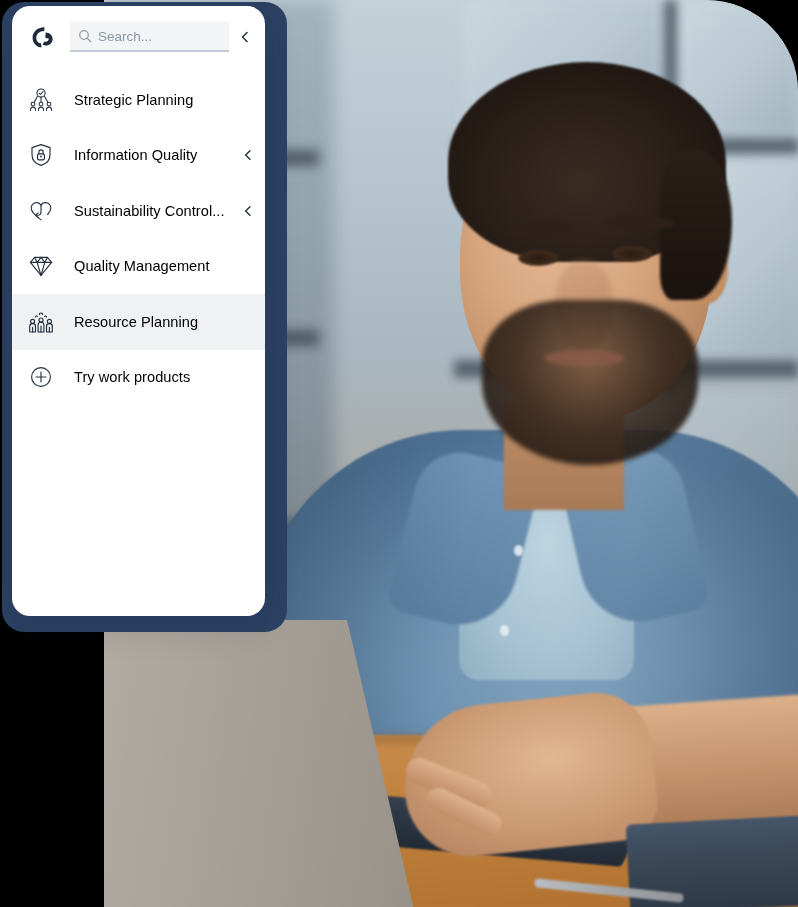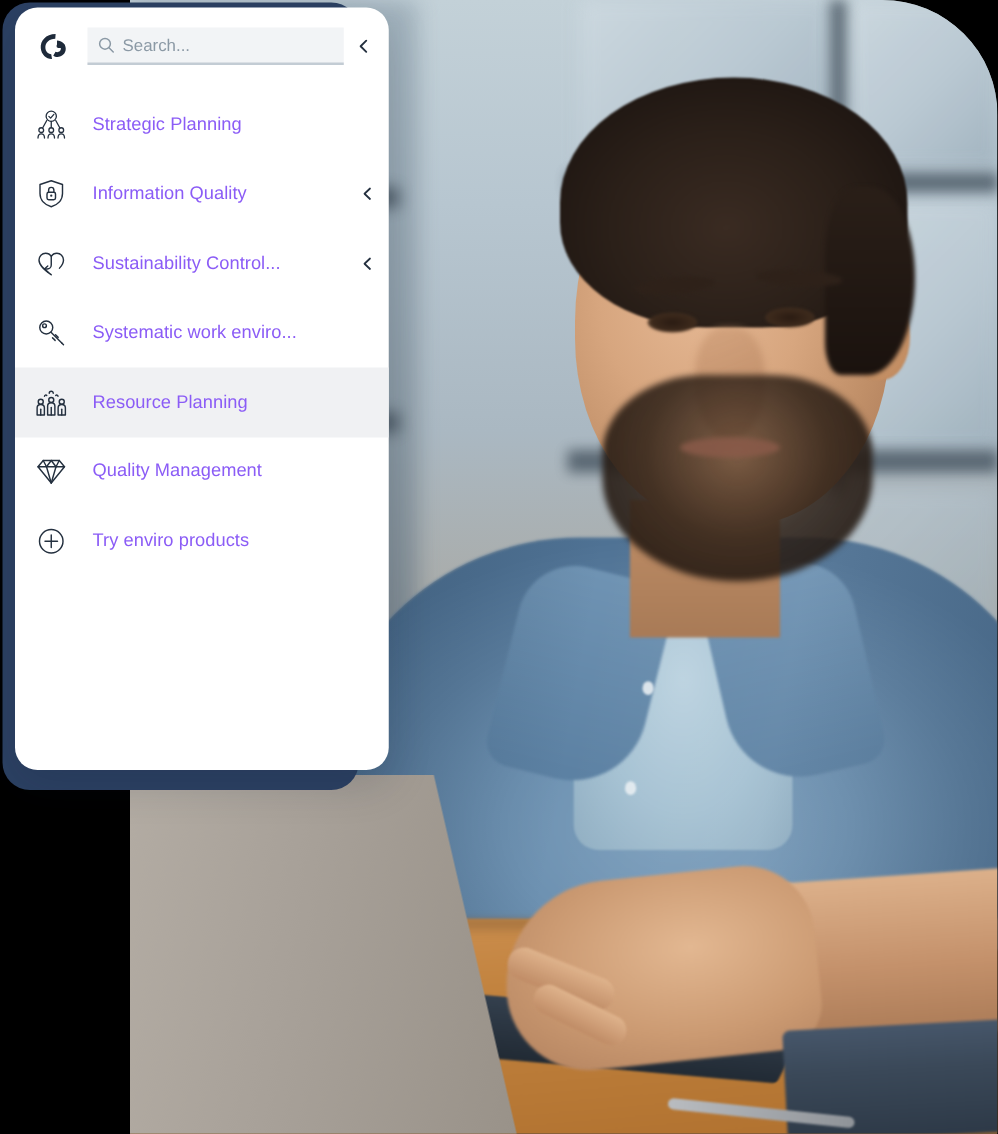--- a/index.html
+++ b/index.html
@@ -306,21 +306,21 @@
     height: 630px;
     background: #2c4163;
     border-radius: 22px;
   }
 
   
   .menu-card {
     position: absolute;
     left: 12px;
     top: 6px;
-    width: 299px;
+    width: 253px;
     height: 610px;
     background: #ffffff;
     border-radius: 18px;
     box-shadow: 0 10px 34px rgba(15,28,48,.18);
     overflow: hidden;
   }
 
   
   .menu-header {
     position: relative;
@@ -396,21 +396,21 @@
   .nav-icon {
     flex: 0 0 26px;
     width: 26px;
     height: 26px;
     display: block;
     margin-right: 0;
   }
   .nav-label {
     margin-left: 20px;
     font-size: 14.6px;
-    color: #8b5cf6;
+    color: #000000;
     white-space: nowrap;
     overflow: hidden;
     flex: 1 1 auto;
     letter-spacing: .05px;
   }
   .nav-chevron {
     flex: 0 0 14px;
     width: 14px;
     height: 14px;
     display: block;
@@ -573,34 +573,37 @@
           </svg>
         </span>
         <span class="nav-label">Sustainability Control...</span>
         <span class="nav-chevron">
           <svg viewBox="0 0 14 14" width="14" height="14" aria-hidden="true">
             <polyline points="9,2.8 4.6,7 9,11.2" fill="none" stroke="#24303f" stroke-width="1.4" stroke-linecap="round" stroke-linejoin="round"></polyline>
           </svg>
         </span>
       </div>
 
+
       <div class="nav-item">
         <span class="nav-icon">
           <svg viewBox="0 0 26 26" width="26" height="26" aria-hidden="true">
             <g fill="none" stroke="#24303f" stroke-width="1.15" stroke-linecap="round" stroke-linejoin="round">
-              <circle cx="9.0" cy="9.0" r="5.2"></circle>
-              <circle cx="7.6" cy="7.6" r="1.5"></circle>
-              <line x1="12.8" y1="12.8" x2="21.4" y2="21.4"></line>
-              <line x1="16.4" y1="14.8" x2="18.5" y2="16.9"></line>
-              <line x1="14.0" y1="17.2" x2="16.1" y2="19.3"></line>
-              <path d="M21.4 21.4 l1.4 1.4"></path>
+              <path d="M2.4 9.4 H23.6 L13 22.4 Z"></path>
+              <path d="M2.4 9.4 L6.6 4.4 H19.4 L23.6 9.4"></path>
+              <line x1="6.6" y1="4.4" x2="9.2" y2="9.4"></line>
+              <line x1="19.4" y1="4.4" x2="16.8" y2="9.4"></line>
+              <line x1="9.2" y1="9.4" x2="13" y2="22.4"></line>
+              <line x1="16.8" y1="9.4" x2="13" y2="22.4"></line>
+              <line x1="13" y1="4.4" x2="9.2" y2="9.4"></line>
+              <line x1="13" y1="4.4" x2="16.8" y2="9.4"></line>
             </g>
           </svg>
         </span>
-        <span class="nav-label">Systematic work enviro...</span>
+        <span class="nav-label">Quality Management</span>
         <span class="nav-chevron hidden">
           <svg viewBox="0 0 14 14" width="14" height="14" aria-hidden="true">
             <polyline points="9,2.8 4.6,7 9,11.2" fill="none" stroke="#24303f" stroke-width="1.4" stroke-linecap="round" stroke-linejoin="round"></polyline>
           </svg>
         </span>
       </div>
 
       <div class="nav-item active">
         <span class="nav-icon">
           <svg viewBox="0 0 26 26" width="26" height="26" aria-hidden="true">
@@ -624,51 +627,28 @@
         <span class="nav-chevron hidden">
           <svg viewBox="0 0 14 14" width="14" height="14" aria-hidden="true">
             <polyline points="9,2.8 4.6,7 9,11.2" fill="none" stroke="#24303f" stroke-width="1.4" stroke-linecap="round" stroke-linejoin="round"></polyline>
           </svg>
         </span>
       </div>
 
       <div class="nav-item">
         <span class="nav-icon">
           <svg viewBox="0 0 26 26" width="26" height="26" aria-hidden="true">
-            <g fill="none" stroke="#24303f" stroke-width="1.15" stroke-linecap="round" stroke-linejoin="round">
-              <path d="M2.4 9.4 H23.6 L13 22.4 Z"></path>
-              <path d="M2.4 9.4 L6.6 4.4 H19.4 L23.6 9.4"></path>
-              <line x1="6.6" y1="4.4" x2="9.2" y2="9.4"></line>
-              <line x1="19.4" y1="4.4" x2="16.8" y2="9.4"></line>
-              <line x1="9.2" y1="9.4" x2="13" y2="22.4"></line>
-              <line x1="16.8" y1="9.4" x2="13" y2="22.4"></line>
-              <line x1="13" y1="4.4" x2="9.2" y2="9.4"></line>
-              <line x1="13" y1="4.4" x2="16.8" y2="9.4"></line>
-            </g>
-          </svg>
-        </span>
-        <span class="nav-label">Quality Management</span>
-        <span class="nav-chevron hidden">
-          <svg viewBox="0 0 14 14" width="14" height="14" aria-hidden="true">
-            <polyline points="9,2.8 4.6,7 9,11.2" fill="none" stroke="#24303f" stroke-width="1.4" stroke-linecap="round" stroke-linejoin="round"></polyline>
-          </svg>
-        </span>
-      </div>
-
-      <div class="nav-item">
-        <span class="nav-icon">
-          <svg viewBox="0 0 26 26" width="26" height="26" aria-hidden="true">
             <g fill="none" stroke="#24303f" stroke-width="1.15" stroke-linecap="round">
               <circle cx="13" cy="13" r="9.4"></circle>
               <line x1="13" y1="8.0" x2="13" y2="18.0"></line>
               <line x1="8.0" y1="13" x2="18.0" y2="13"></line>
             </g>
           </svg>
         </span>
-        <span class="nav-label">Try enviro products</span>
+        <span class="nav-label">Try work products</span>
         <span class="nav-chevron hidden">
           <svg viewBox="0 0 14 14" width="14" height="14" aria-hidden="true">
             <polyline points="9,2.8 4.6,7 9,11.2" fill="none" stroke="#24303f" stroke-width="1.4" stroke-linecap="round" stroke-linejoin="round"></polyline>
           </svg>
         </span>
       </div>
 
     </div>
   </div>
 </div>

